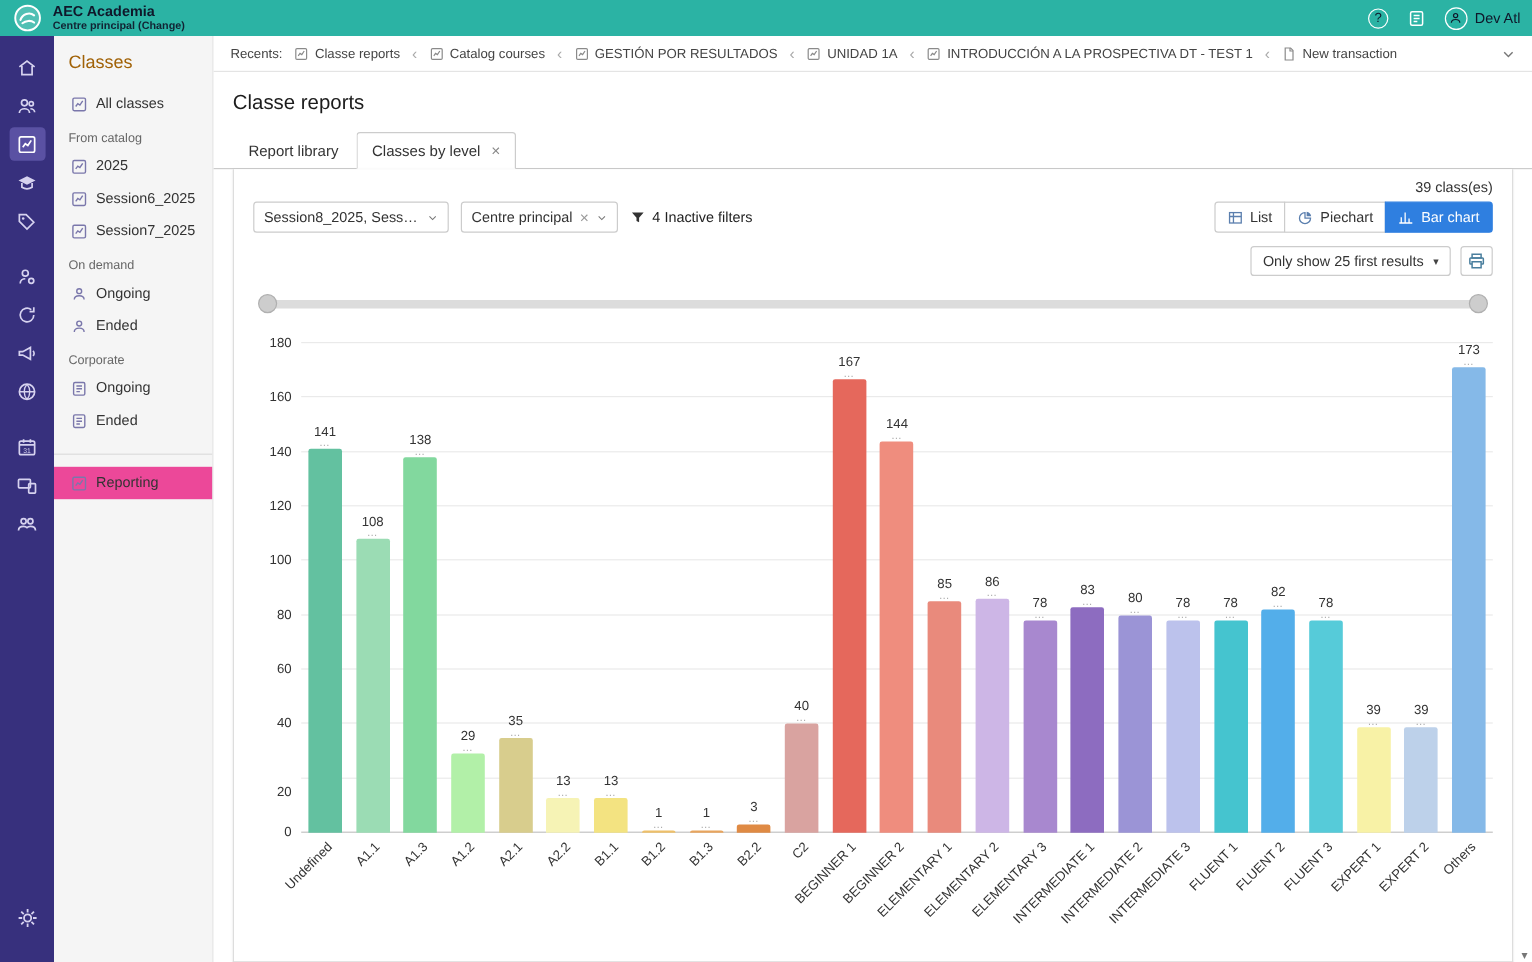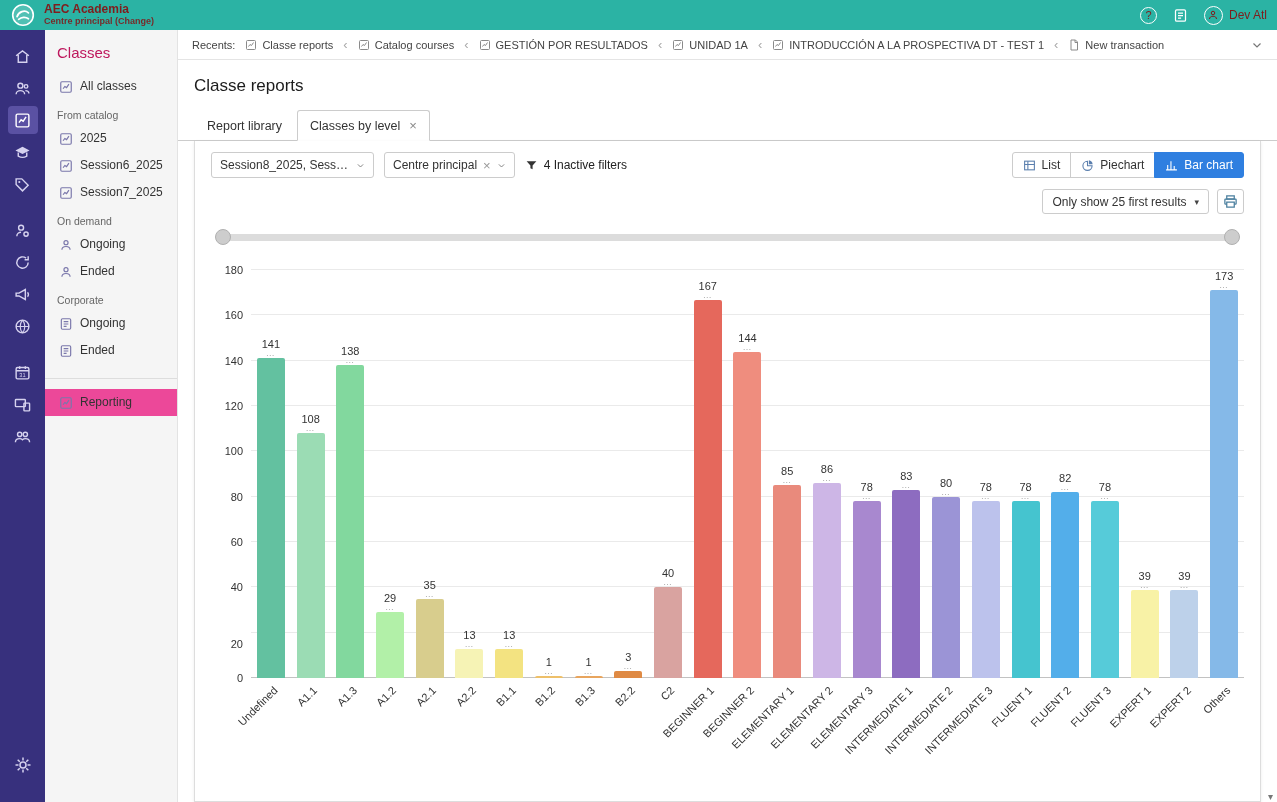--- a/index.html
+++ b/index.html
@@ -5,21 +5,21 @@
   * { margin:0; padding:0; box-sizing:border-box; }
   html,body { width:1277px; height:802px; overflow:hidden;
     font-family:"Liberation Sans", sans-serif; background:#fff; }
   button { font-family:inherit; }
   .ic { display:inline-flex; align-items:center; justify-content:center; }
   .ic svg { display:block; }
 
   .app { width:1277px; height:802px; display:flex; flex-direction:column; position:relative; background:#fff; }
 
   
-  .topbar { height:30px; flex:0 0 30px; background:#2bb3a4; color:#7f1d1d;
+  .topbar { height:30px; flex:0 0 30px; background:#2bb3a4; color:#0f172a;
     display:flex; align-items:center; gap:8px; padding:0 10px; }
   .logo svg { width:26px; height:26px; }
   .titles { line-height:1.1; }
   .app-name { font-size:12px; font-weight:bold; }
   .app-sub { font-size:9px; opacity:.92;font-weight:bold; }
   .app-sub .chg { cursor:pointer; }
   .hdr-right { margin-left:auto; display:flex; align-items:center; gap:16px; }
   .help-icon { width:17px; height:17px; border:1.5px solid #fff; border-radius:50%;
     font-size:11px; display:flex; align-items:center; justify-content:center; cursor:pointer; }
   .hdr-ic { color:#fff; cursor:pointer; }
@@ -38,21 +38,21 @@
     display:flex; align-items:center; justify-content:center; cursor:pointer; }
   .rail-item svg { width:17px; height:17px; }
   .rail-item.active { background:#5a51a3; color:#fff; }
   .rail-item.gap { margin-top:14px; }
   .rail-bottom { margin-top:auto; margin-bottom:28px; color:#d6d2ef; cursor:pointer; }
   .rail-bottom svg { width:18px; height:18px; }
 
   
   .panel { width:133px; flex:0 0 133px; background:#f5f5f5; border-right:1px solid #e3e3e3;
     padding-top:12px; font-size:12px; color:#333; display:flex; flex-direction:column; overflow:hidden; }
-  .panel-title { font-size:15px; color:#be185d; padding:2px 12px 12px; }
+  .panel-title { font-size:15px; color:#a16207; padding:2px 12px 12px; }
   .sec-heading { font-size:10.5px; color:#666; padding:9px 12px 4px; }
   .panel-item { display:flex; align-items:flex-start; gap:7px; padding:6px 8px 6px 14px;
     line-height:1.25; cursor:pointer; }
   .panel-item .pic { color:#7a77ab; margin-top:1px; }
   .panel-item .pic svg { width:14px; height:14px; }
   .panel-item.selected { background:#ec4899; }
   .panel-divider { border-top:1px solid #ddd; margin:14px 0 10px; }
 
   
   .main { flex:1; min-width:0; display:flex; flex-direction:column; background:#fff; }
@@ -448,20 +448,21 @@
           <div class="tab">
             <span>Report library</span>
           </div>
           <div class="tab active">
             <span>Classes by level</span>
             <span class="tab-close">×</span>
           </div>
         </div>
 
       <section class="card">
+        <div class="count">39 class(es)</div>
 
         <div class="filter-row">
           <div class="filter-box">
             <span class="fb-text">Session8_2025, Session7...</span>
             <span class="caret ic">
                 <svg viewBox="0 0 24 24">
                   <path d="M5 9l7 7 7-7" fill="none" stroke="currentColor" stroke-width="2.4"></path>
                 </svg>
               </span>
           </div>

